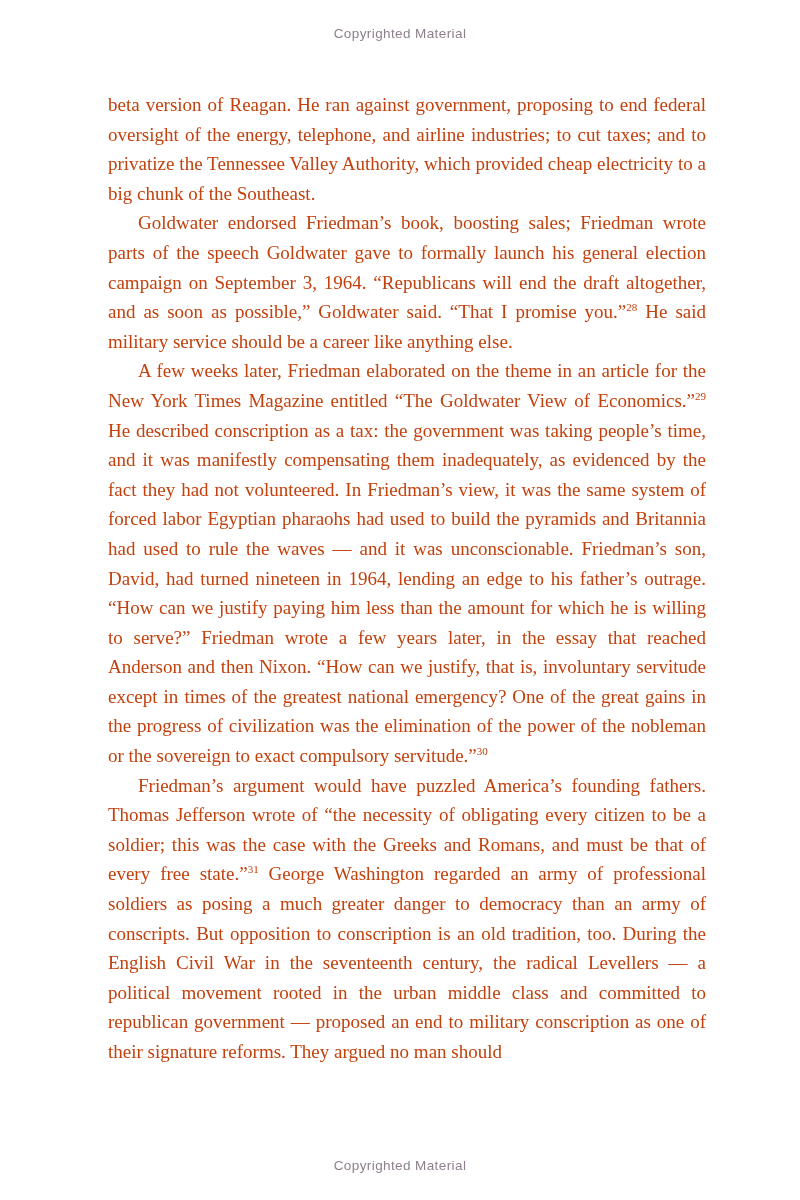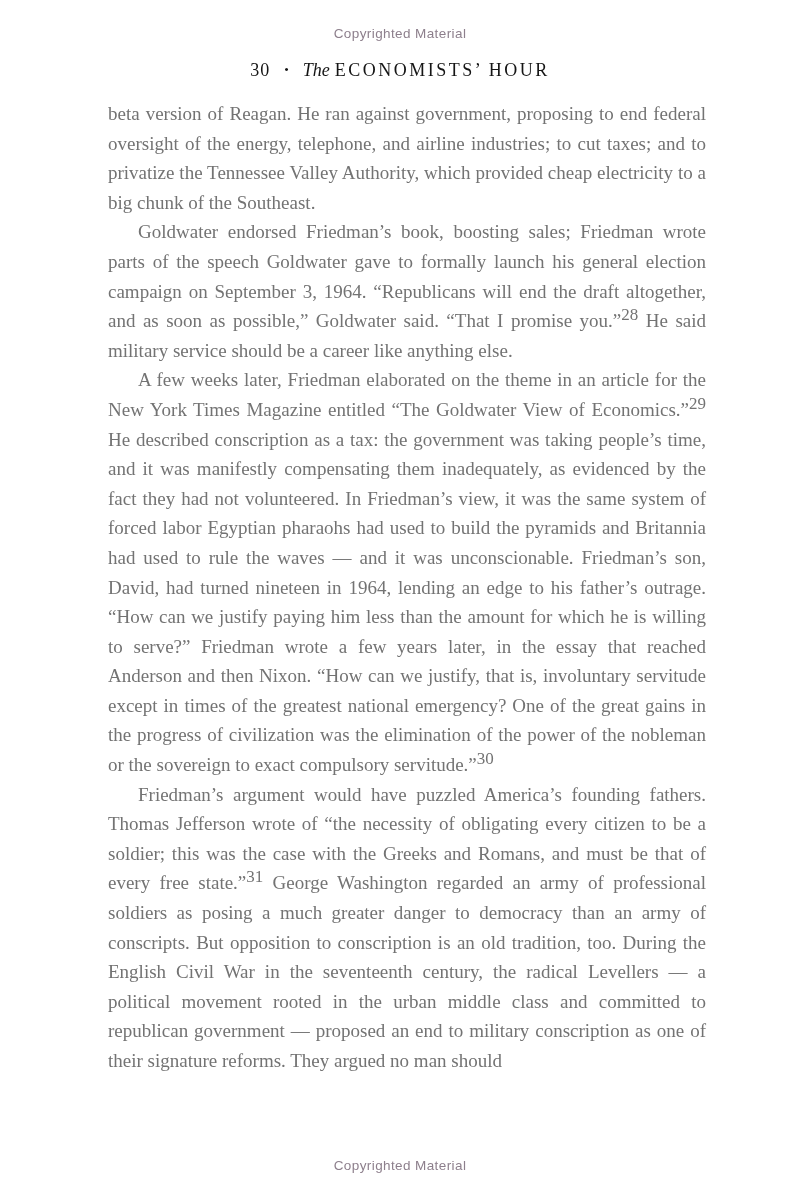--- a/index.html
+++ b/index.html
@@ -32,49 +32,46 @@
     text-align: center;
     font-size: 18px;
     color: #151515;
   }
   .running-header .num { letter-spacing: 1px; margin-right: 14px; }
   .running-header .bullet { margin-right: 14px; font-size: 13px; vertical-align: 2px; }
   .running-header .the { font-style: italic; margin-right: 5px; }
   .running-header .caps { letter-spacing: 2.5px; }
   .body-text {
     position: absolute;
-    top: 99px;
+    top: 90px;
     left: 94px;
     width: 598px;
     font-size: 19px;
     line-height: 29.6px;
     text-align: justify;
-    color: #737373;
+    color: #c2410c;
   }
   .para { margin: 0; }
   .para.indent { text-indent: 30px; }
   .it { }
   sup.sup {
-    font-size: 17px;
+    font-size: 11px;
     line-height: 0;
     position: relative;
     top: -7px;
     vertical-align: baseline;
   }
 </style>
 </head>
 <body>
 
 <div class="page">
 
   <div class="copyright top">Copyrighted Material</div>
 
-  <div class="running-header">
-    <span class="num">30</span><span class="bullet">•</span><span class="the">The</span><span class="caps">ECONOMISTS’ HOUR</span>
-  </div>
 
   <div class="body-text" id="body-text">
       <p class="para"><span>beta version of Reagan. He ran against government, proposing to end federal oversight of the energy, telephone, and airline industries; to cut taxes; and to privatize the Tennessee Valley Authority, which provided cheap electricity to a big chunk of the Southeast.</span></p>
       <p class="para indent"><span>Goldwater endorsed Friedman’s book, boosting sales; Friedman wrote parts of the speech Goldwater gave to formally launch his general election campaign on September 3, 1964. “Republicans will end the draft altogether, and as soon as possible,” Goldwater said. “That I promise you.”</span><sup class="sup">28</sup><span> He said military service should be a career like anything else.</span></p>
       <p class="para indent"><span>A few weeks later, Friedman elaborated on the theme in an article for the </span><span class="it">New York Times Magazine</span><span> entitled “The Goldwater View of Economics.”</span><sup class="sup">29</sup><span> He described conscription as a tax: the government was taking people’s time, and it was manifestly compensating them inadequately, as evidenced by the fact they had not volunteered. In Friedman’s view, it was the same system of forced labor Egyptian pharaohs had used to build the pyramids and Britannia had used to rule the waves — and it was unconscionable. Friedman’s son, David, had turned nineteen in 1964, lending an edge to his father’s outrage. “How can we justify paying him less than the amount for which he is willing to serve?” Friedman wrote a few years later, in the essay that reached Anderson and then Nixon. “How can we justify, that is, involuntary servitude except in times of the greatest national emergency? One of the great gains in the progress of civilization was the elimination of the power of the nobleman or the sovereign to exact compulsory servitude.”</span><sup class="sup">30</sup></p>
       <p class="para indent"><span>Friedman’s argument would have puzzled America’s founding fathers. Thomas Jefferson wrote of “the necessity of obligating every citizen to be a soldier; this was the case with the Greeks and Romans, and must be that of every free state.”</span><sup class="sup">31</sup><span> George Washington regarded an army of professional soldiers as posing a much greater danger to democracy than an army of conscripts. But opposition to conscription is an old tradition, too. During the English Civil War in the seventeenth century, the radical Levellers — a political movement rooted in the urban middle class and committed to republican government — proposed an end to military conscription as one of their signature reforms. They argued no man should</span></p>
     </div>
 
   <div class="copyright bottom">Copyrighted Material</div>
 

